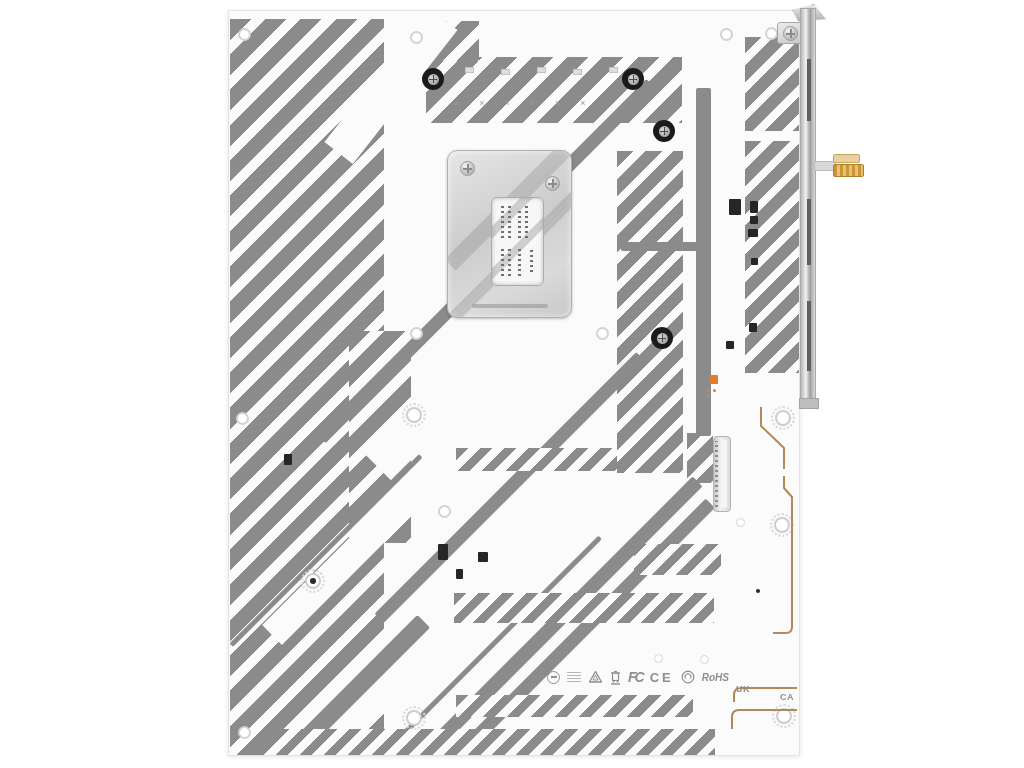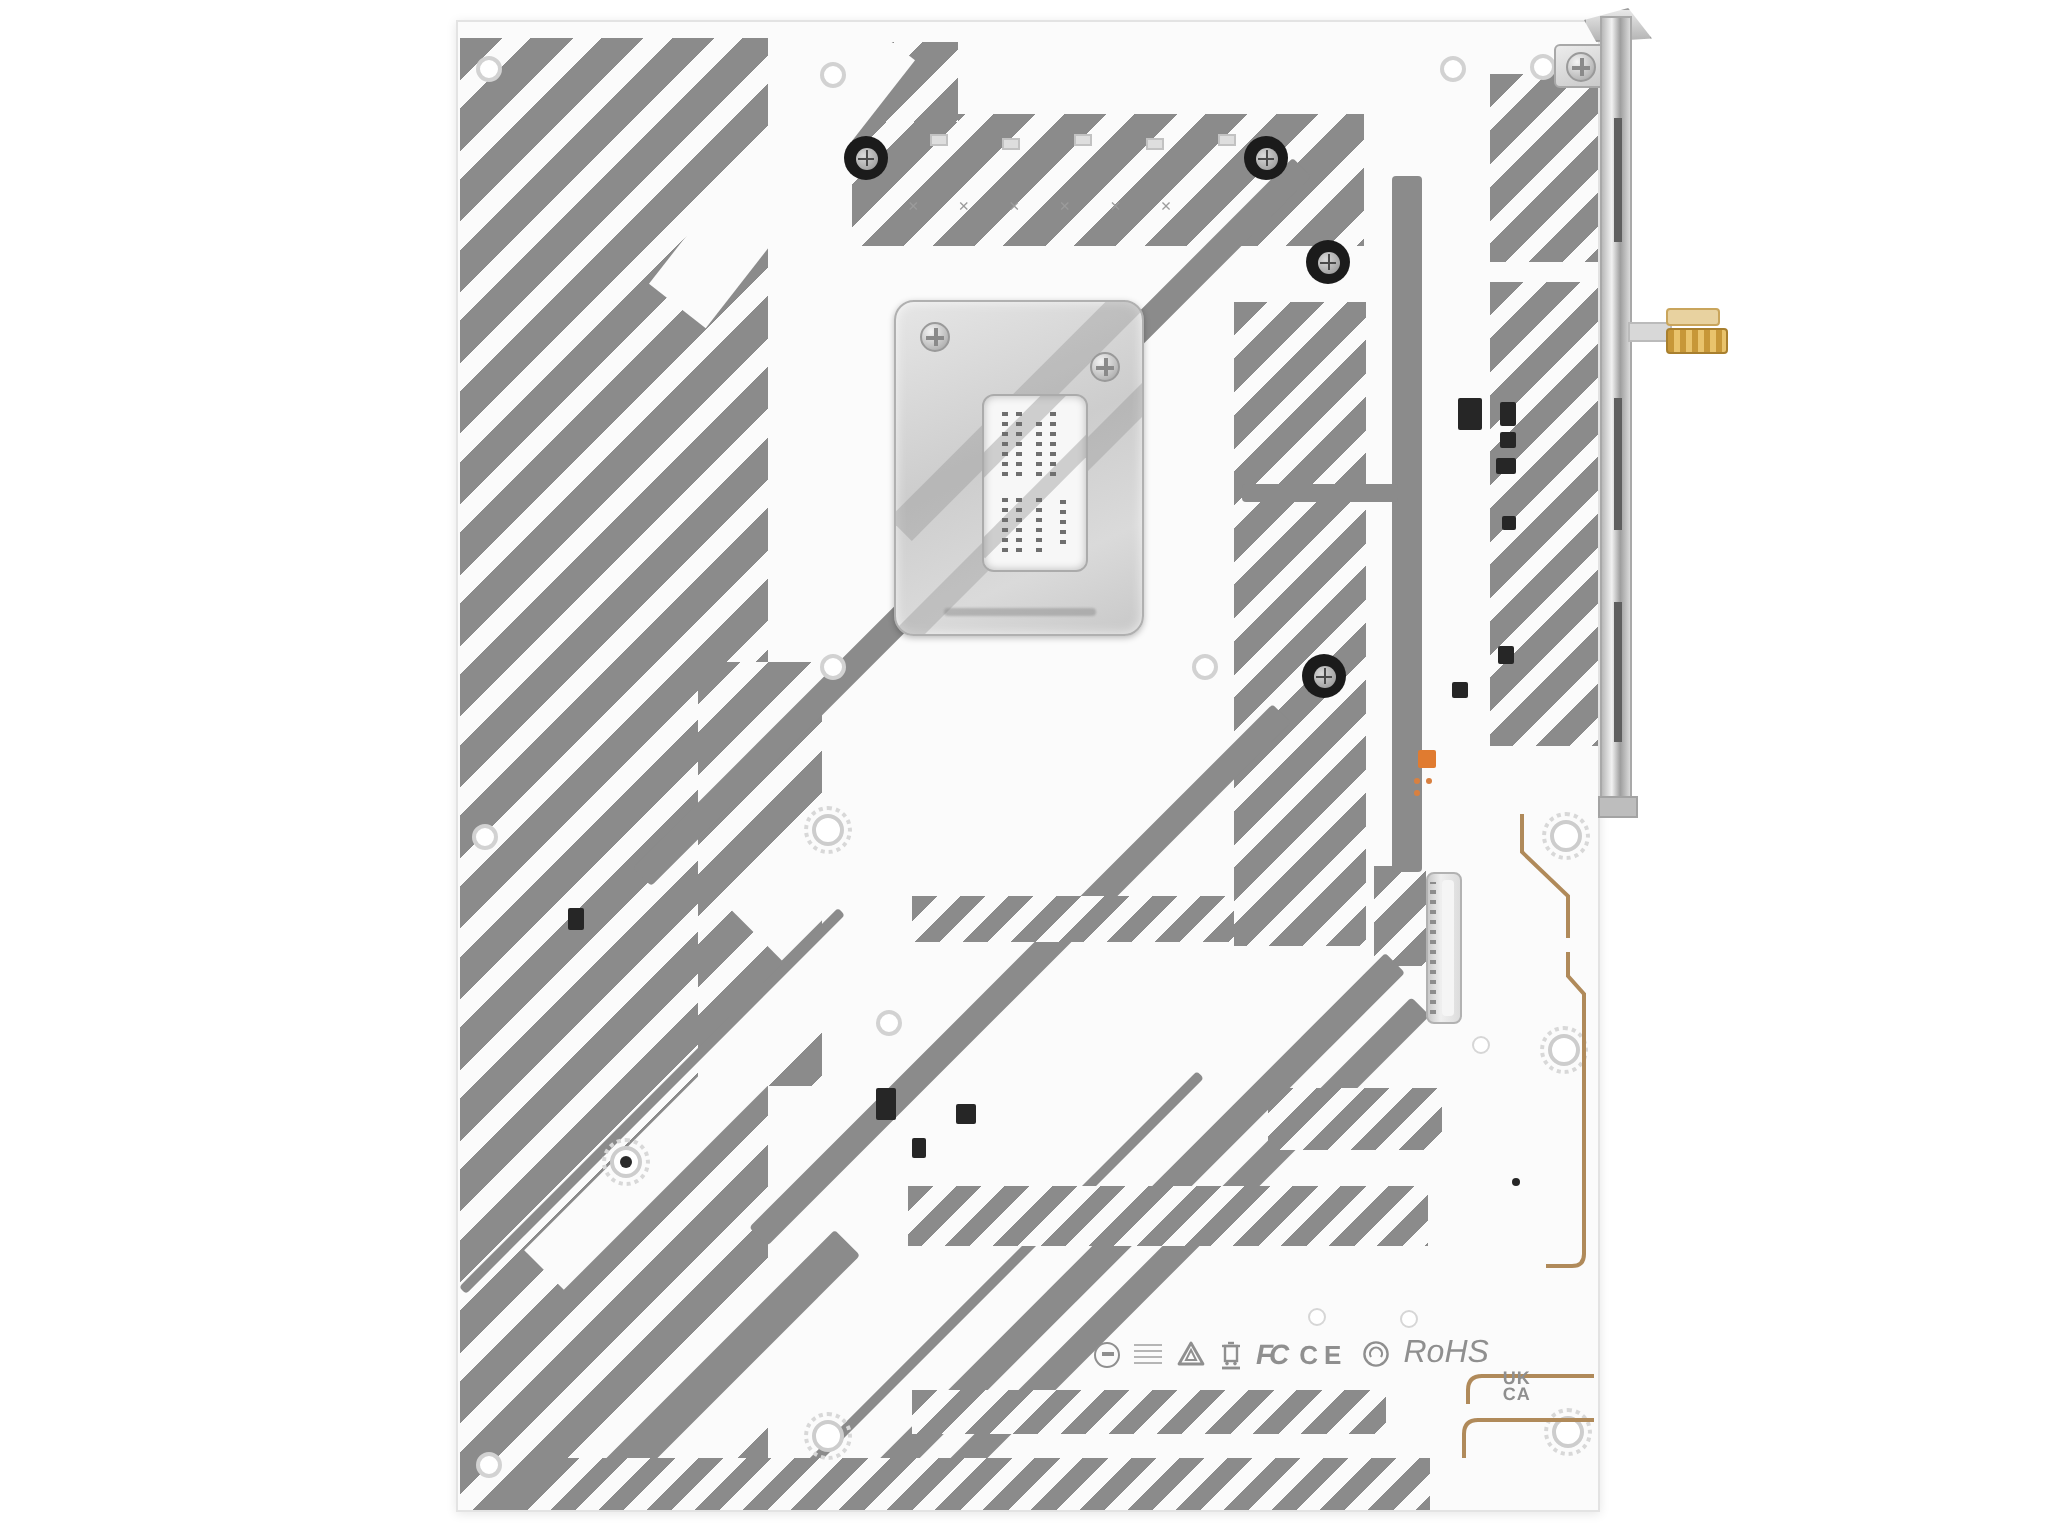--- a/index.html
+++ b/index.html
@@ -61,21 +61,21 @@
   .slot-conn .face{position:absolute;left:7px;top:3px;bottom:3px;width:6px;background:#f5f5f5;border-radius:2px;}
   
   .certs{left:318px;top:656px;height:20px;display:flex;align-items:center;gap:7px;color:#8f8f8f;}
   .cert-circle{width:13px;height:13px;border-radius:50%;border:1.5px solid #8f8f8f;box-sizing:border-box;
         display:flex;align-items:center;justify-content:center;}
   .cert-circle .dash{width:6px;height:1.5px;background:#8f8f8f;}
   .fineprint{display:flex;flex-direction:column;gap:2px;}
   .fineprint i{display:block;width:14px;height:1px;background:#b5b5b5;}
   .fcc{font-weight:bold;font-size:14px;letter-spacing:-2px;font-style:italic;}
   .ce{font-size:13px;letter-spacing:3px;font-weight:bold;}
-  .rohs{font-size:16px;font-weight:normal;font-style:italic;letter-spacing:0;}
+  .rohs{font-size:10px;font-weight:bold;font-style:italic;letter-spacing:0;}
   .ukca{font-size:9px;font-weight:bold;line-height:8px;letter-spacing:.5px;}
   
   .bracket{left:800px;top:8px;width:16px;height:392px;
         background:linear-gradient(90deg,#b9b9b9,#f1f1f1 35%,#9e9e9e 65%,#dadada);
         border:1px solid #a9a9a9;box-sizing:border-box;}
   .bracket .dark{position:absolute;left:6px;width:4px;background:#5f5f5f;}
   .bracket-tab{left:792px;top:4px;width:32px;height:15px;
         background:linear-gradient(180deg,#e8e8e8,#b5b5b5);border:1px solid #9d9d9d;
         clip-path:polygon(0 35%,65% 0,100% 90%,18% 100%);}
   .screw-plate{left:777px;top:22px;width:37px;height:22px;border-radius:3px;
@@ -252,21 +252,21 @@
       </svg>
       <span class="fcc">FC</span>
       <span class="ce">CE</span>
       <svg width="14" height="14" viewBox="0 0 14 14">
         <circle cx="7" cy="7" r="5.8" fill="none" stroke="#8f8f8f" stroke-width="1.2"></circle>
         <path d="M4.5,8.5 A3,3 0 1 1 9.5,8.5" fill="none" stroke="#8f8f8f" stroke-width="1.1"></path>
       </svg>
       <span class="rohs">RoHS</span>
       <span class="ukca">
         <span style="display:block;margin-top:32px;">UK</span>
-        <span style="display:block;">CA</span>
+        <span style="display:block;margin-left:44px;">CA</span>
       </span>
     </div>
   </div>
 
   <div class="abs bracket-tab"></div>
   <div class="abs screw-plate"></div>
   <div class="abs bracket">
     <div class="dark" style="top:50px;height:62px;"></div>
     <div class="dark" style="top:190px;height:66px;"></div>
     <div class="dark" style="top:292px;height:70px;"></div>

